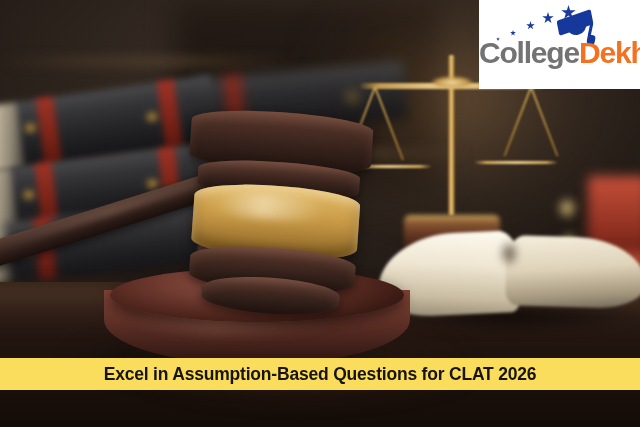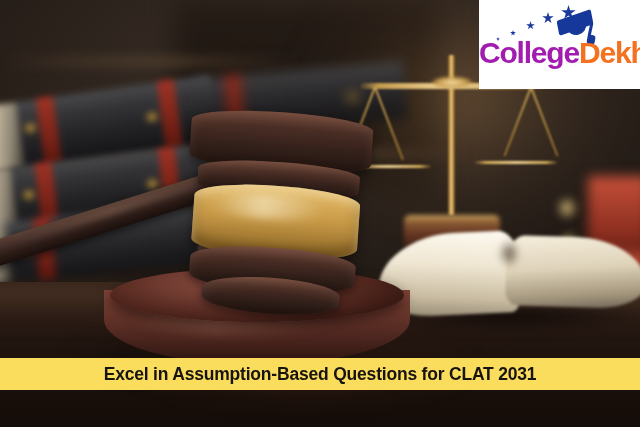--- a/index.html
+++ b/index.html
@@ -377,21 +377,21 @@
     left: 0; top: 38px;
     width: 161px;
     text-align: center;
     font-family: "Liberation Sans", sans-serif;
     font-weight: bold;
     font-size: 30px;
     letter-spacing: -1.2px;
     line-height: 1;
     white-space: nowrap;
   }
-  .logo-college { color: #a21caf; }
+  .logo-college { color: #737373; }
   .logo-dekho   { color: #f4711f; }
 
   
   .banner {
     position: absolute;
     left: 0; top: 358px;
     width: 640px; height: 32px;
     background: #fbdd5d;
     display: flex;
     align-items: center;
@@ -517,16 +517,16 @@
       </div>
 
       <div class="logo-word">
         <span class="logo-college">College</span><span class="logo-dekho">Dekho</span>
       </div>
 
     </div>
   </div>
 
   <div class="banner">
-    <span class="banner-text">Excel in Assumption-Based Questions for CLAT 2031</span>
+    <span class="banner-text">Excel in Assumption-Based Questions for CLAT 2026</span>
   </div>
 
 </div>
 
 </body></html>

